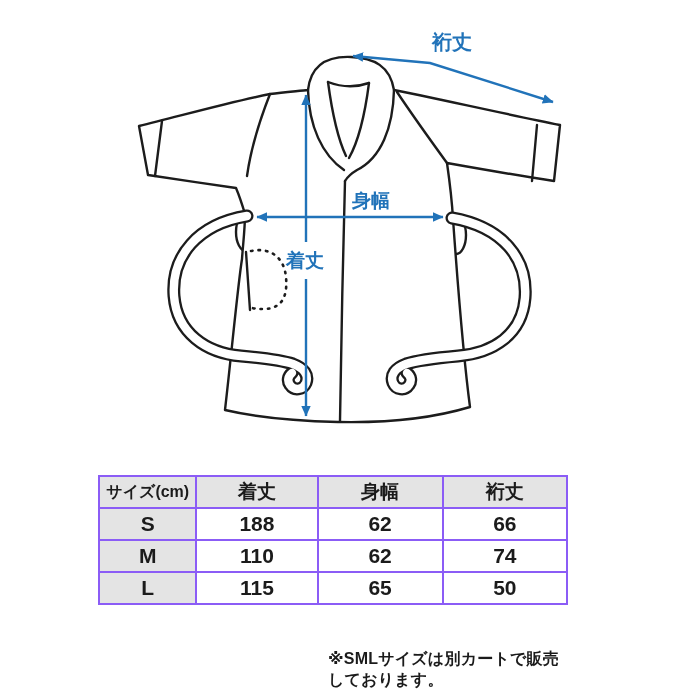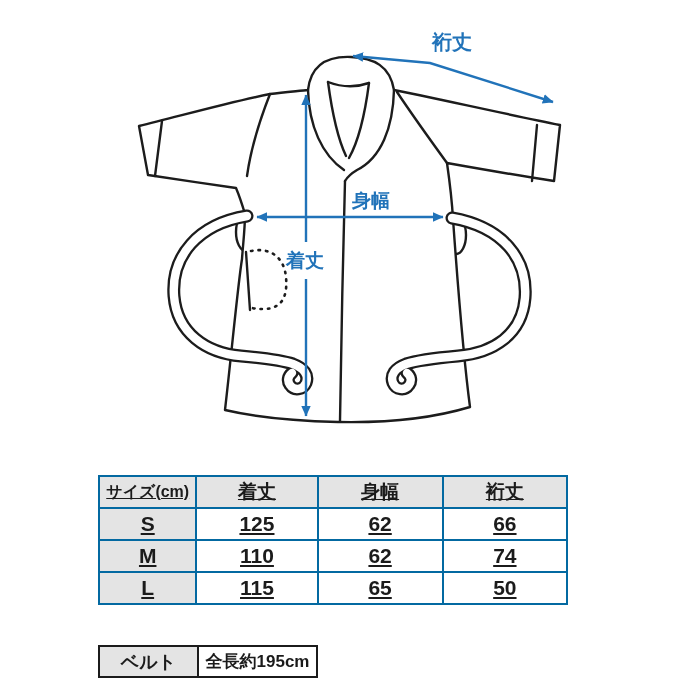--- a/index.html
+++ b/index.html
@@ -16,22 +16,22 @@
     position:absolute;left:97px;top:442px;
     font-size:17px;font-weight:700;color:#1b1b1b;letter-spacing:0.5px;
   }
 
   table.size-table{
     position:absolute;left:98px;top:471px;
     border-collapse:collapse;table-layout:fixed;
     font-weight:700;color:#1b1b1b;
   }
   table.size-table td,table.size-table th{
-    border:2px solid #0369a1;text-align:center;vertical-align:middle;
-    padding:0;overflow:hidden;text-decoration:underline;
+    border:2px solid #8b5cf6;text-align:center;vertical-align:middle;
+    padding:0;overflow:hidden;
   }
   table.size-table th{background:#e4e4e4;font-size:19px;height:30px;}
   table.size-table th.corner{font-size:16px;}
   table.size-table td{background:#ffffff;font-size:21px;height:30px;}
   table.size-table td.size-cell{background:#e4e4e4;}
 
   table.belt-table{
     position:absolute;left:98px;top:641px;
     border-collapse:collapse;table-layout:fixed;
     font-weight:700;color:#1b1b1b;
@@ -135,48 +135,37 @@
       </colgroup>
     <tbody>
       <tr>
         <th class="corner">サイズ(cm)</th>
         <th>着丈</th>
         <th>身幅</th>
         <th>裄丈</th>
       </tr>
       <tr>
         <td class="size-cell">S</td>
-        <td>125</td>
+        <td>188</td>
         <td>62</td>
         <td>66</td>
       </tr>
       <tr>
         <td class="size-cell">M</td>
         <td>110</td>
         <td>62</td>
         <td>74</td>
       </tr>
       <tr>
         <td class="size-cell">L</td>
         <td>115</td>
         <td>65</td>
         <td>50</td>
       </tr>
     </tbody>
   </table>
 
-  <table class="belt-table">
-    <colgroup>
-        <col style="width:99px">
-        <col style="width:119px">
-      </colgroup>
-    <tbody>
-      <tr>
-        <td class="belt-label">ベルト</td>
-        <td>全長約195cm</td>
-      </tr>
-    </tbody>
-  </table>
 
   <div class="notes">
+    <div>※SMLサイズは別カートで販売しております。</div>
   </div>
 
 </div>
 
 </body></html>

